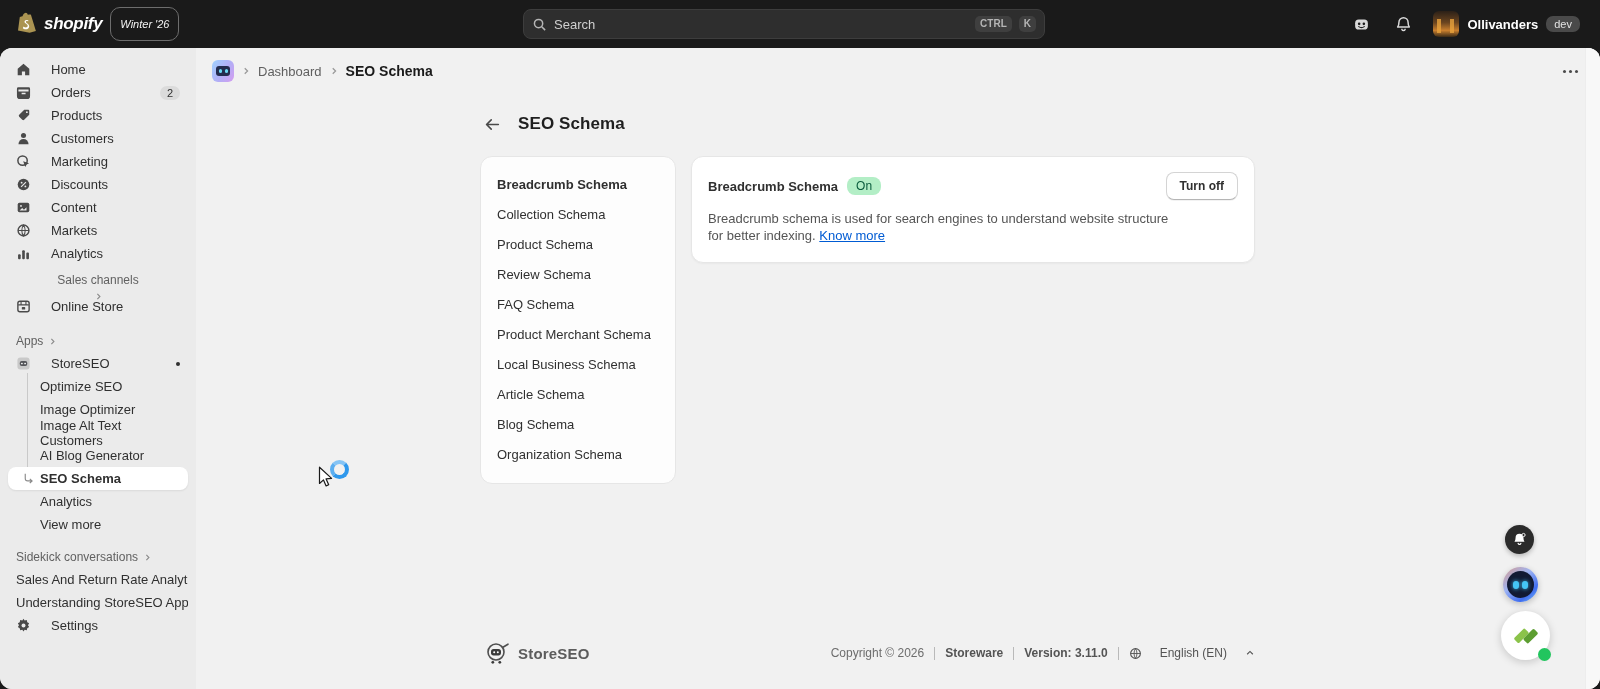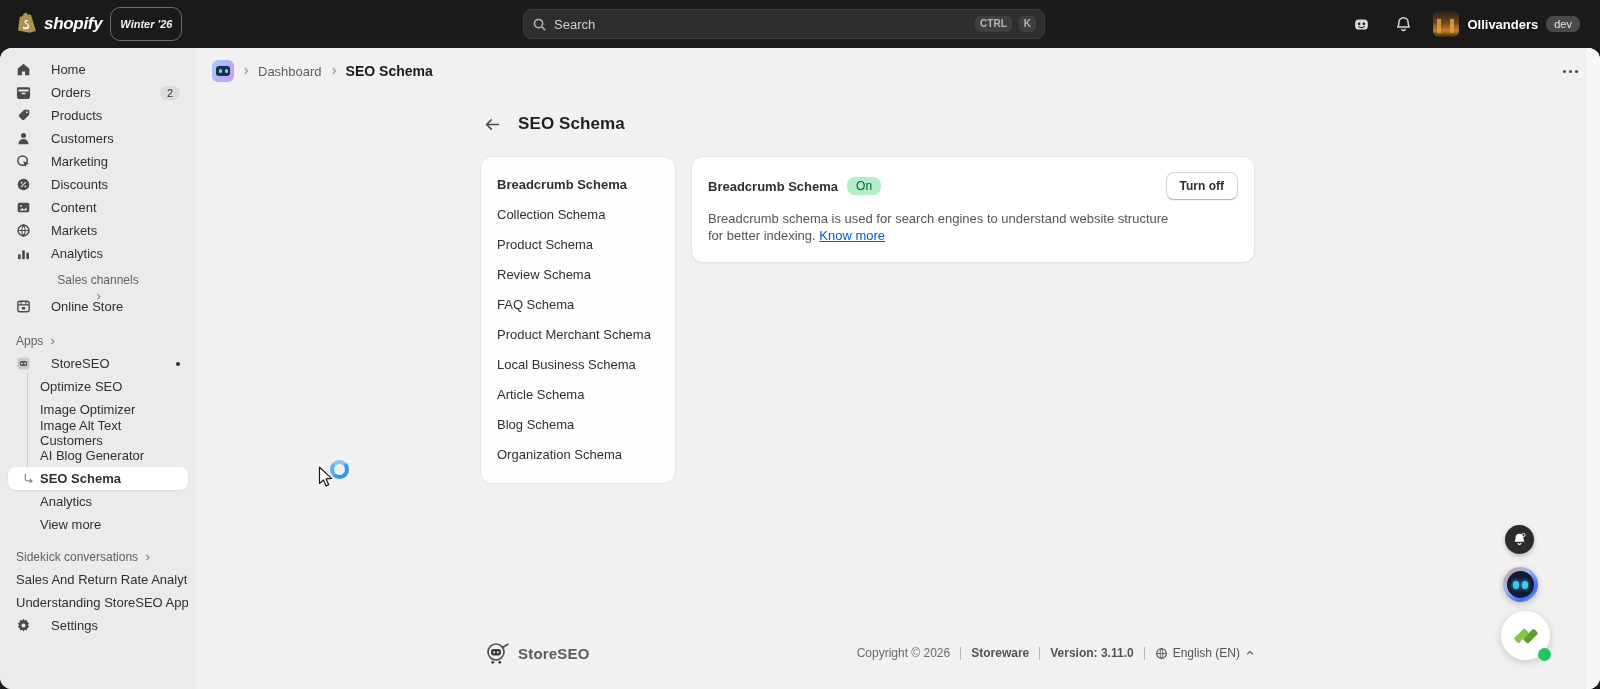--- a/index.html
+++ b/index.html
@@ -13,21 +13,21 @@
   }
   svg { display:block; }
 
   
   .topbar { position:absolute; top:0; left:0; width:1600px; height:48px; display:flex; align-items:center; }
   .brand-group { position:absolute; left:16px; top:0; height:48px; display:flex; align-items:center; gap:8px; }
   .brand-logo { display:flex; align-items:center; gap:6px; }
   .brand-word { color:#fff; font-size:17px; font-weight:700; font-style:italic; letter-spacing:-0.3px; }
   .edition-badge {
     border:1px solid #6d6d6d; border-radius:10px; padding:10px 9px;
-    color:#f3f3f3; font-size:11px; font-weight:700; font-style:italic;text-align:center;
+    color:#f3f3f3; font-size:11px; font-weight:400; font-style:italic;text-align:center;
   }
   .search-bar {
     position:absolute; left:523px; top:9px; width:522px; height:30px;
     background:#2e2e2e; border:1px solid #3d3d3d; border-radius:8px;
     display:flex; align-items:center; padding:0 8px; gap:7px; cursor:text;
   }
   .search-text { color:#cfcfcf; font-size:13px; flex:1; }
   .kbd {
     background:#3f3f3f; color:#b5b5b5; border-radius:5px; font-size:10px; font-weight:700;
     padding:2px 5px; line-height:1.2;
@@ -125,21 +125,21 @@
   .detail-desc { margin-top:10px; font-size:13px; color:#555555; line-height:1.33; max-width:462px; }
   .know-link { color:#005bd3; text-decoration:underline; cursor:pointer; }
 
   
   .footer { position:absolute; left:289px; right:345px; top:592px; height:26px; display:flex; align-items:center; justify-content:space-between; }
   .footer-logo { display:flex; align-items:center; gap:7px; }
   .footer-logo-text { font-size:15px; font-weight:700; color:#5c5c5c; letter-spacing:.2px; }
   .footer-meta { display:flex; align-items:center; font-size:12px; color:#6d6d6d; }
   .footer-meta .sep { width:1px; height:13px; background:#b9b9b9; margin:0 10px; }
   .footer-strong { font-weight:700; color:#545454; }
-  .lang-group { display:flex; align-items:center; gap:5px; cursor:pointer; color:#545454; }
+  .lang-group { display:flex; align-items:center; gap:18px; cursor:pointer; color:#545454; }
 
   
   .scroll-track { position:absolute; right:0; top:48px; width:15px; height:641px; background:#f8f8f8; border-left:1px solid #ededed; border-radius:0 12px 12px 0; }
   .fab-bell {
     position:absolute; left:1505px; top:525px; width:29px; height:29px; border-radius:50%;
     background:#2b2b2b; display:flex; align-items:center; justify-content:center; cursor:pointer;
     box-shadow:0 2px 5px rgba(0,0,0,.25);
   }
   .fab-robot {
     position:absolute; left:1503px; top:567px; width:35px; height:35px; border-radius:50%;

